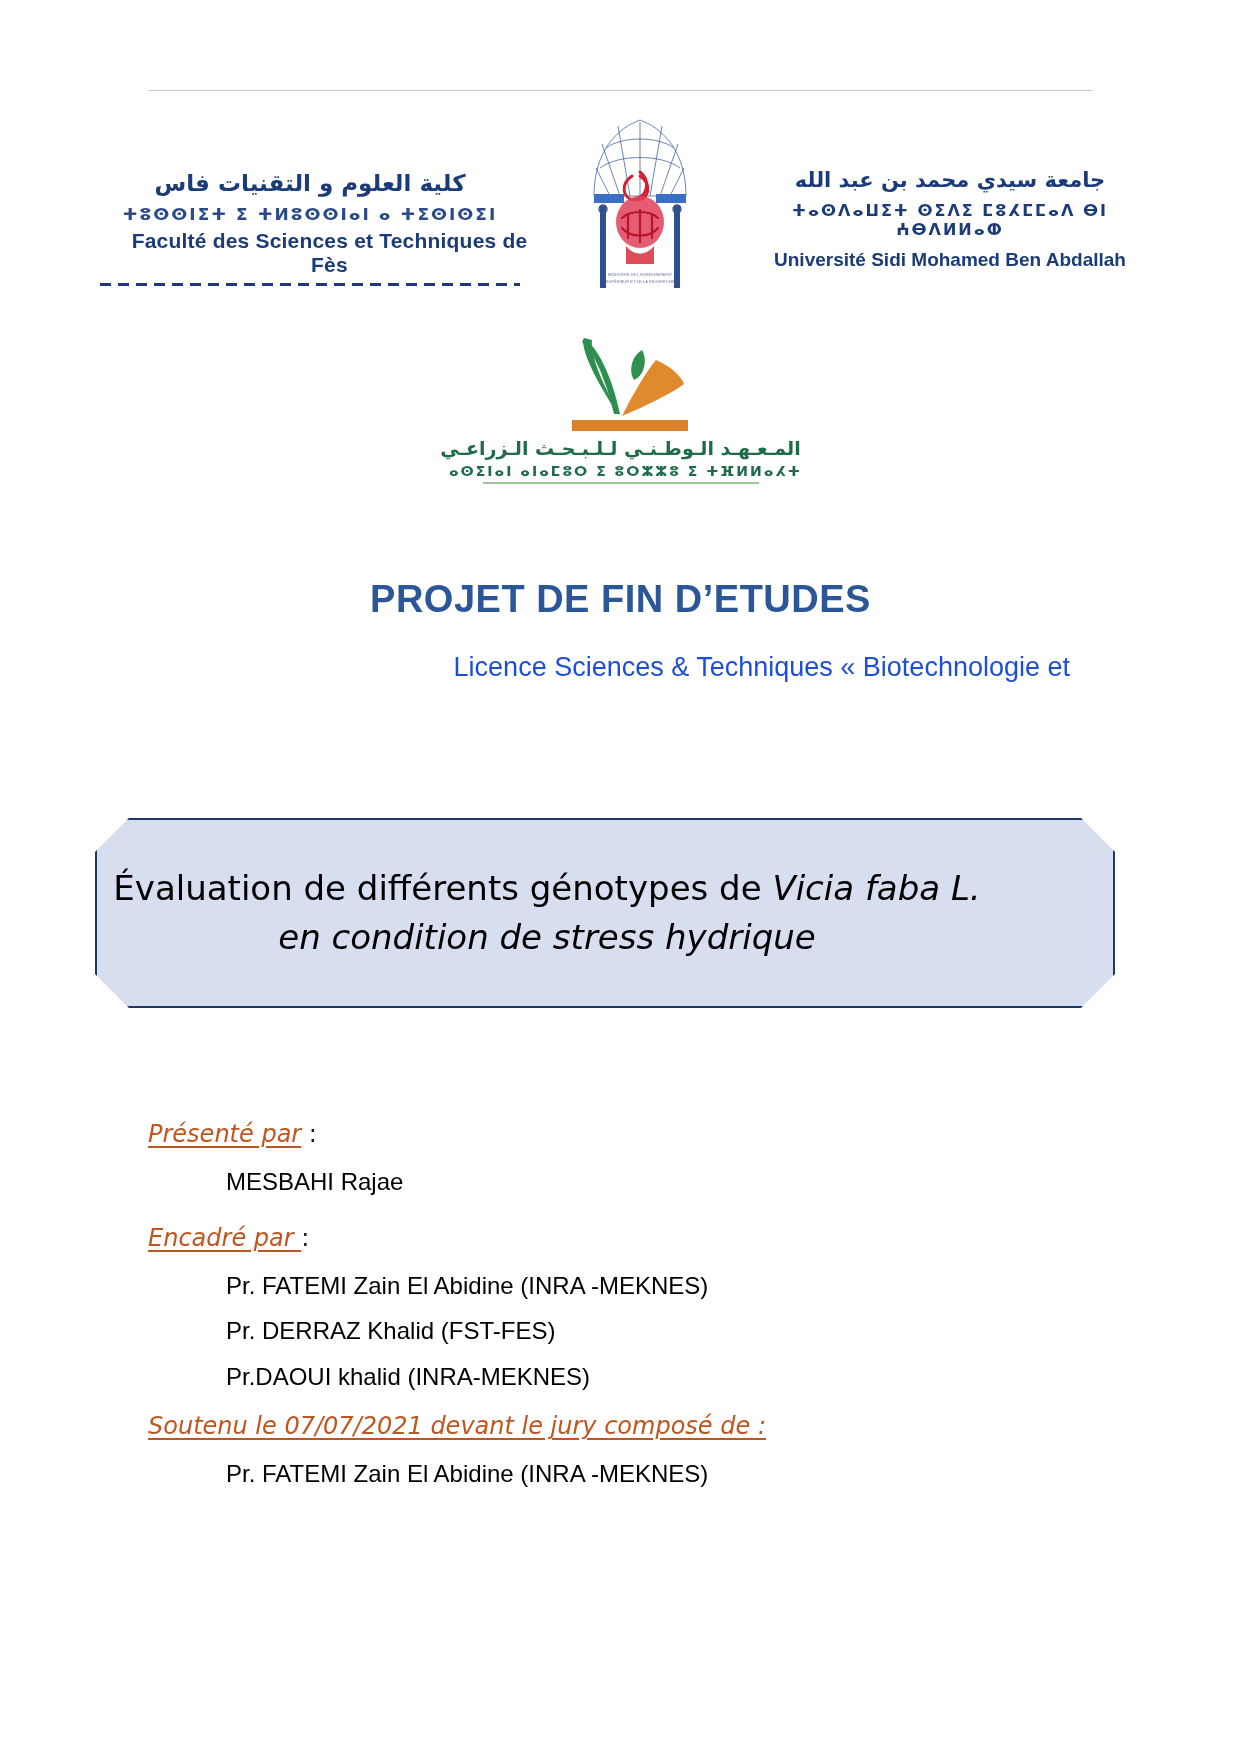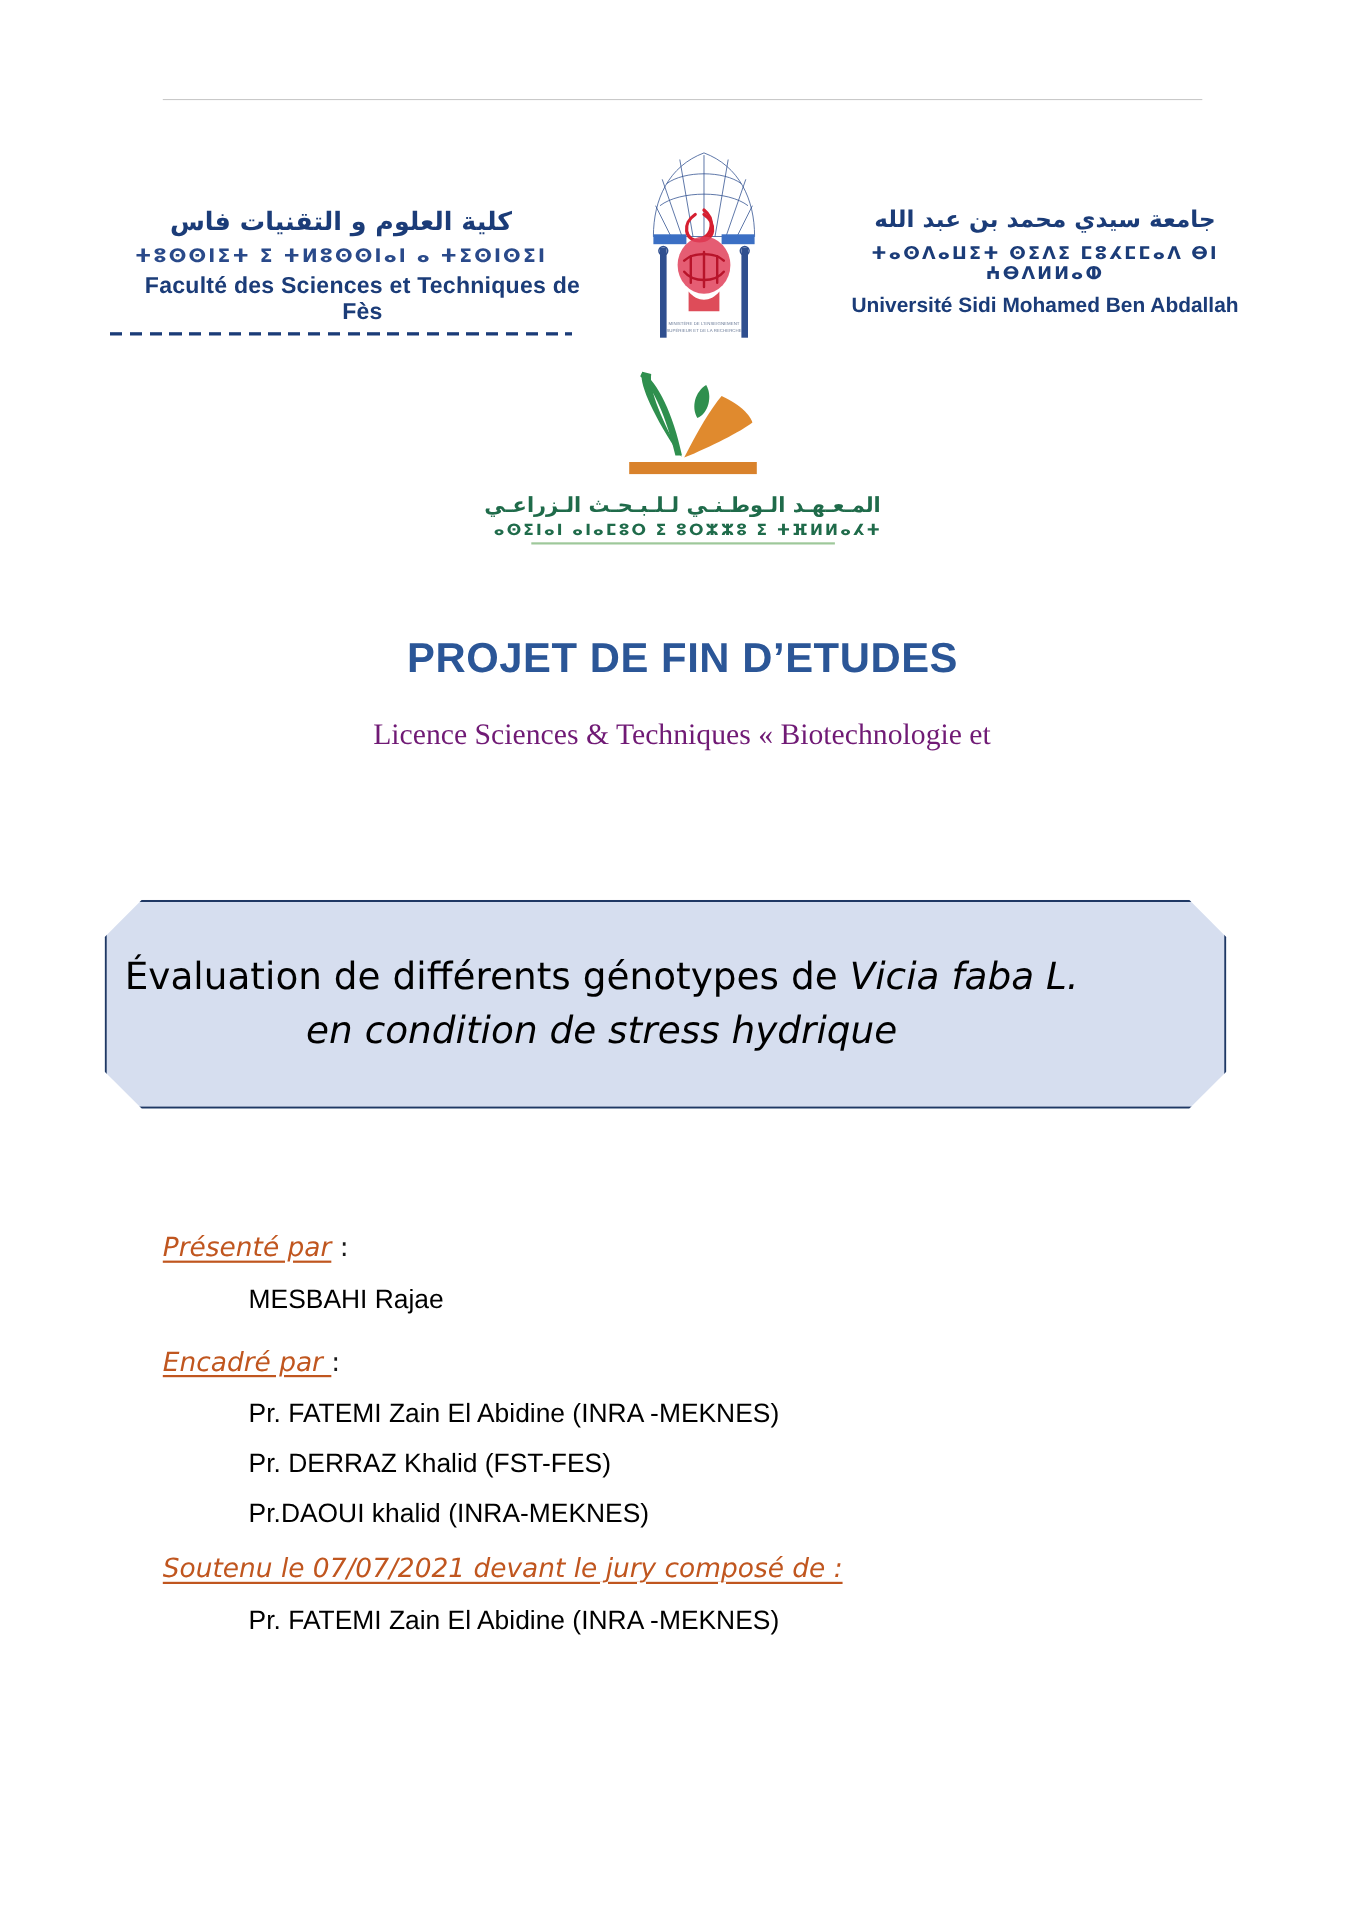--- a/index.html
+++ b/index.html
@@ -27,21 +27,21 @@
     top: 90px;
     width: 945px;
     height: 1px;
     background: #c9c9c9;
   }
 
   
   .header-row {
     position: absolute;
     left: 90px;
-    top: 131px;
+    top: 112px;
     width: 1060px;
     height: 195px;
     display: flex;
     align-items: flex-start;
     justify-content: space-between;
   }
 
   
   .fst-block {
     width: 440px;
@@ -133,21 +133,21 @@
     margin: 0 auto;
     position: relative;
   }
   .inra-ar {
     font-family: "DejaVu Sans", sans-serif;
     font-size: 19px;
     font-weight: bold;
     color: #1f6b4a;
     direction: rtl;
     letter-spacing: 2px;
-    margin-top: 13px;
+    margin-top: 2px;
   }
   .inra-tif {
     font-family: "DejaVu Sans", sans-serif;
     font-size: 14px;
     font-weight: bold;
     color: #1f6b4a;
     letter-spacing: 2px;
     margin-top: 4px;
     padding-left: 10px;
   }
@@ -173,24 +173,24 @@
     text-align: center;
     font-size: 38px;
     font-weight: bold;
     color: #2b5697;
     letter-spacing: 0.5px;
   }
   .degree-line {
     position: absolute;
     left: 170px;
     width: 900px;
-    text-align: center;
-    font-family: Liberation Serif, serif;
+    text-align: right;
+    font-family: Liberation Sans, sans-serif;
     font-size: 27px;
-    color: #701a75;
+    color: #1d4ed8;
     line-height: 1.45;
   }
   .degree-line.l1 { top: 648px; }
   .degree-line.l2 { top: 700px; }
 
   
   .title-banner {
     position: absolute;
     left: 95px;
     top: 818px;

